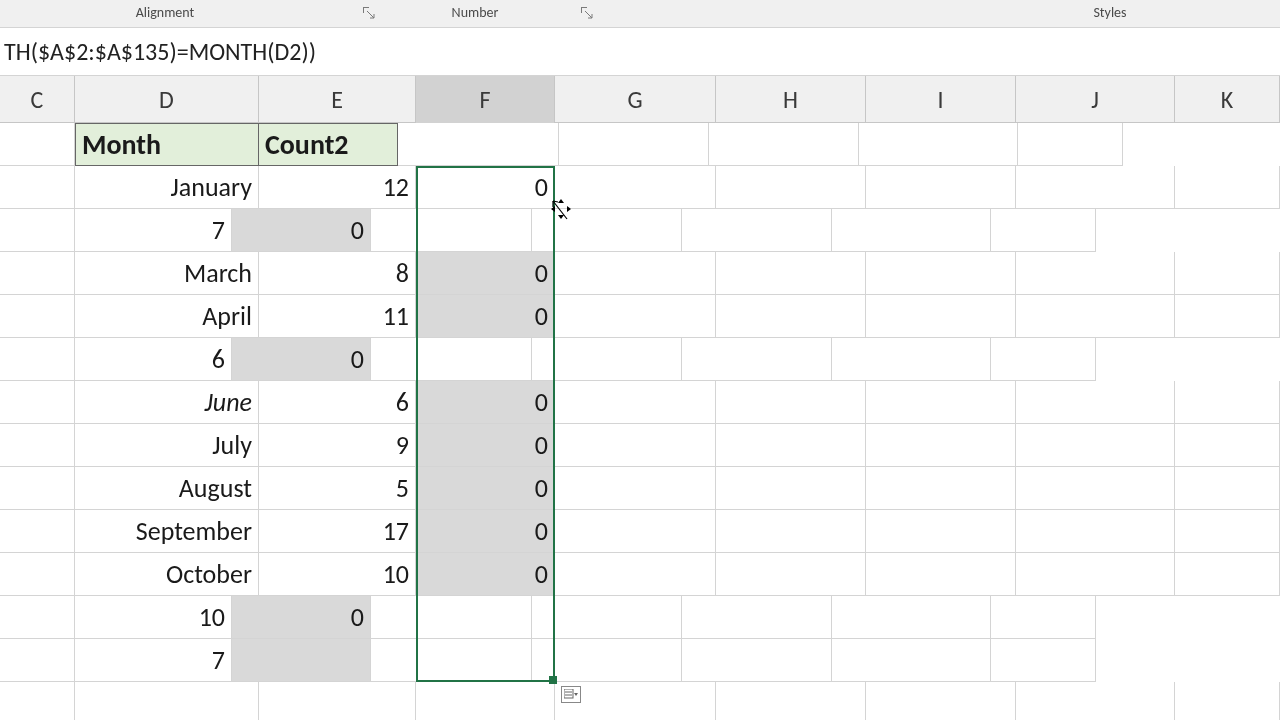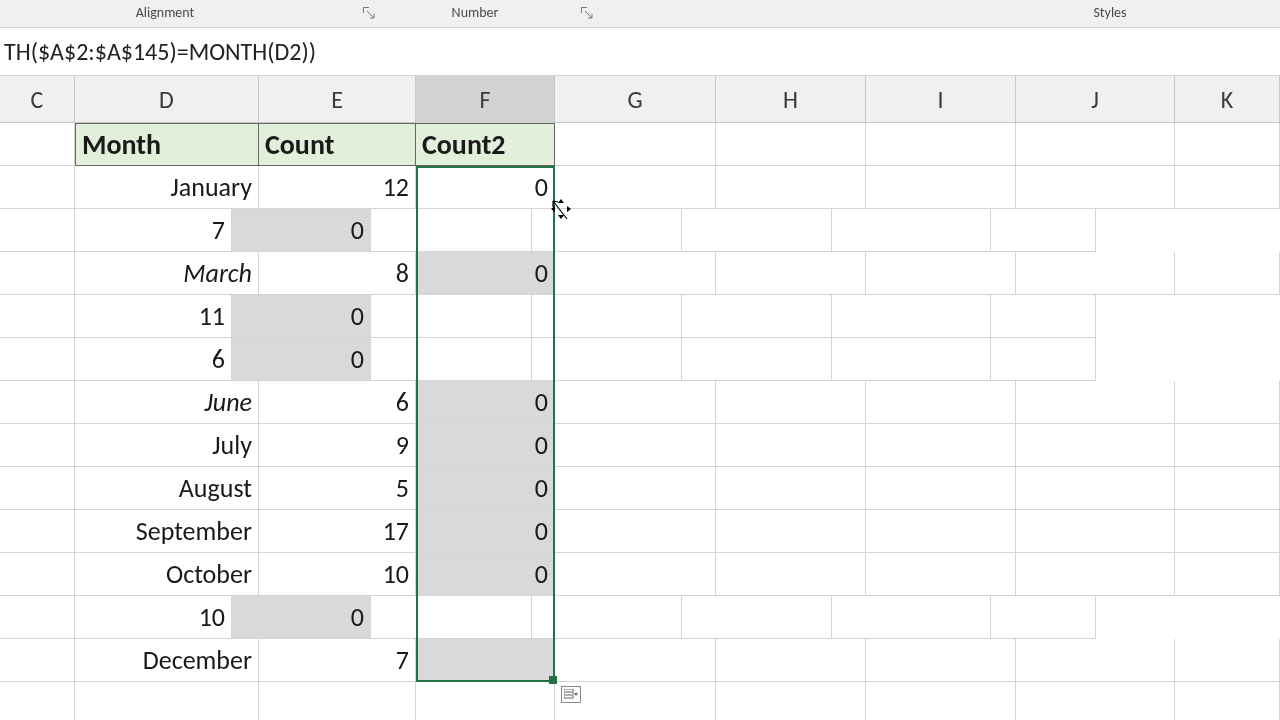--- a/index.html
+++ b/index.html
@@ -168,42 +168,41 @@
     <svg viewBox="0 0 14 14">
         <path d="M1 1h6v1H2v5H1z" fill="#7a7a7a"></path>
         <path d="M5 5l7 7M12 8v4H8" stroke="#7a7a7a" fill="none"></path>
       </svg>
   </span>
 
   <div class="ribbon-group" style="left:1070px; width:80px;">Styles</div>
 </div>
 
 <div class="formula-bar">
-  <span>TH($A$2:$A$145)=MONTH(D2))</span>
+  <span>TH($A$2:$A$135)=MONTH(D2))</span>
 </div>
 
 <div class="grid-wrap">
 
   <div class="col-headers" id="col-headers">
       <div class="col-header" style="width: 75px;">C</div>
       <div class="col-header" style="width: 184px;">D</div>
       <div class="col-header" style="width: 157px;">E</div>
       <div class="col-header selected" style="width: 139px;">F</div>
       <div class="col-header" style="width: 161px;">G</div>
       <div class="col-header" style="width: 150px;">H</div>
       <div class="col-header" style="width: 150px;">I</div>
       <div class="col-header" style="width: 159px;">J</div>
       <div class="col-header" style="width: 105px;">K</div>
     </div>
 
   <div id="rows-container">
       <div class="row">
         <div class="cell" style="width: 75px;"></div>
         <div class="cell th-cell th-first left" style="width: 184px;">Month</div>
-        <div class="cell th-cell left" style="width: 157px;">Count</div>
         <div class="cell th-cell left" style="width: 139px;">Count2</div>
         <div class="cell" style="width: 161px;"></div>
         <div class="cell" style="width: 150px;"></div>
         <div class="cell" style="width: 150px;"></div>
         <div class="cell" style="width: 159px;"></div>
         <div class="cell" style="width: 105px;"></div>
       </div>
       <div class="row">
         <div class="cell" style="width: 75px;"></div>
         <div class="cell right" style="width: 184px;">January</div>
@@ -220,31 +219,32 @@
         <div class="cell right" style="width: 157px;">7</div>
         <div class="cell right sel-fill" style="width: 139px;">0</div>
         <div class="cell" style="width: 161px;"></div>
         <div class="cell" style="width: 150px;"></div>
         <div class="cell" style="width: 150px;"></div>
         <div class="cell" style="width: 159px;"></div>
         <div class="cell" style="width: 105px;"></div>
       </div>
       <div class="row">
         <div class="cell" style="width: 75px;"></div>
-        <div class="cell right" style="width: 184px; font-style: italic;">March</div>
+        <div class="cell right" style="width: 184px;">March</div>
         <div class="cell right" style="width: 157px;">8</div>
         <div class="cell right sel-fill" style="width: 139px;">0</div>
         <div class="cell" style="width: 161px;"></div>
         <div class="cell" style="width: 150px;"></div>
         <div class="cell" style="width: 150px;"></div>
         <div class="cell" style="width: 159px;"></div>
         <div class="cell" style="width: 105px;"></div>
       </div>
       <div class="row">
         <div class="cell" style="width: 75px;"></div>
+        <div class="cell right" style="width: 184px;">April</div>
         <div class="cell right" style="width: 157px;">11</div>
         <div class="cell right sel-fill" style="width: 139px;">0</div>
         <div class="cell" style="width: 161px;"></div>
         <div class="cell" style="width: 150px;"></div>
         <div class="cell" style="width: 150px;"></div>
         <div class="cell" style="width: 159px;"></div>
         <div class="cell" style="width: 105px;"></div>
       </div>
       <div class="row">
         <div class="cell" style="width: 75px;"></div>
@@ -316,21 +316,20 @@
         <div class="cell right" style="width: 157px;">10</div>
         <div class="cell right sel-fill" style="width: 139px;">0</div>
         <div class="cell" style="width: 161px;"></div>
         <div class="cell" style="width: 150px;"></div>
         <div class="cell" style="width: 150px;"></div>
         <div class="cell" style="width: 159px;"></div>
         <div class="cell" style="width: 105px;"></div>
       </div>
       <div class="row">
         <div class="cell" style="width: 75px;"></div>
-        <div class="cell right" style="width: 184px;">December</div>
         <div class="cell right" style="width: 157px;">7</div>
         <div class="cell right sel-fill" style="width: 139px;"></div>
         <div class="cell" style="width: 161px;"></div>
         <div class="cell" style="width: 150px;"></div>
         <div class="cell" style="width: 150px;"></div>
         <div class="cell" style="width: 159px;"></div>
         <div class="cell" style="width: 105px;"></div>
       </div>
       <div class="row">
         <div class="cell" style="width: 75px;"></div>

